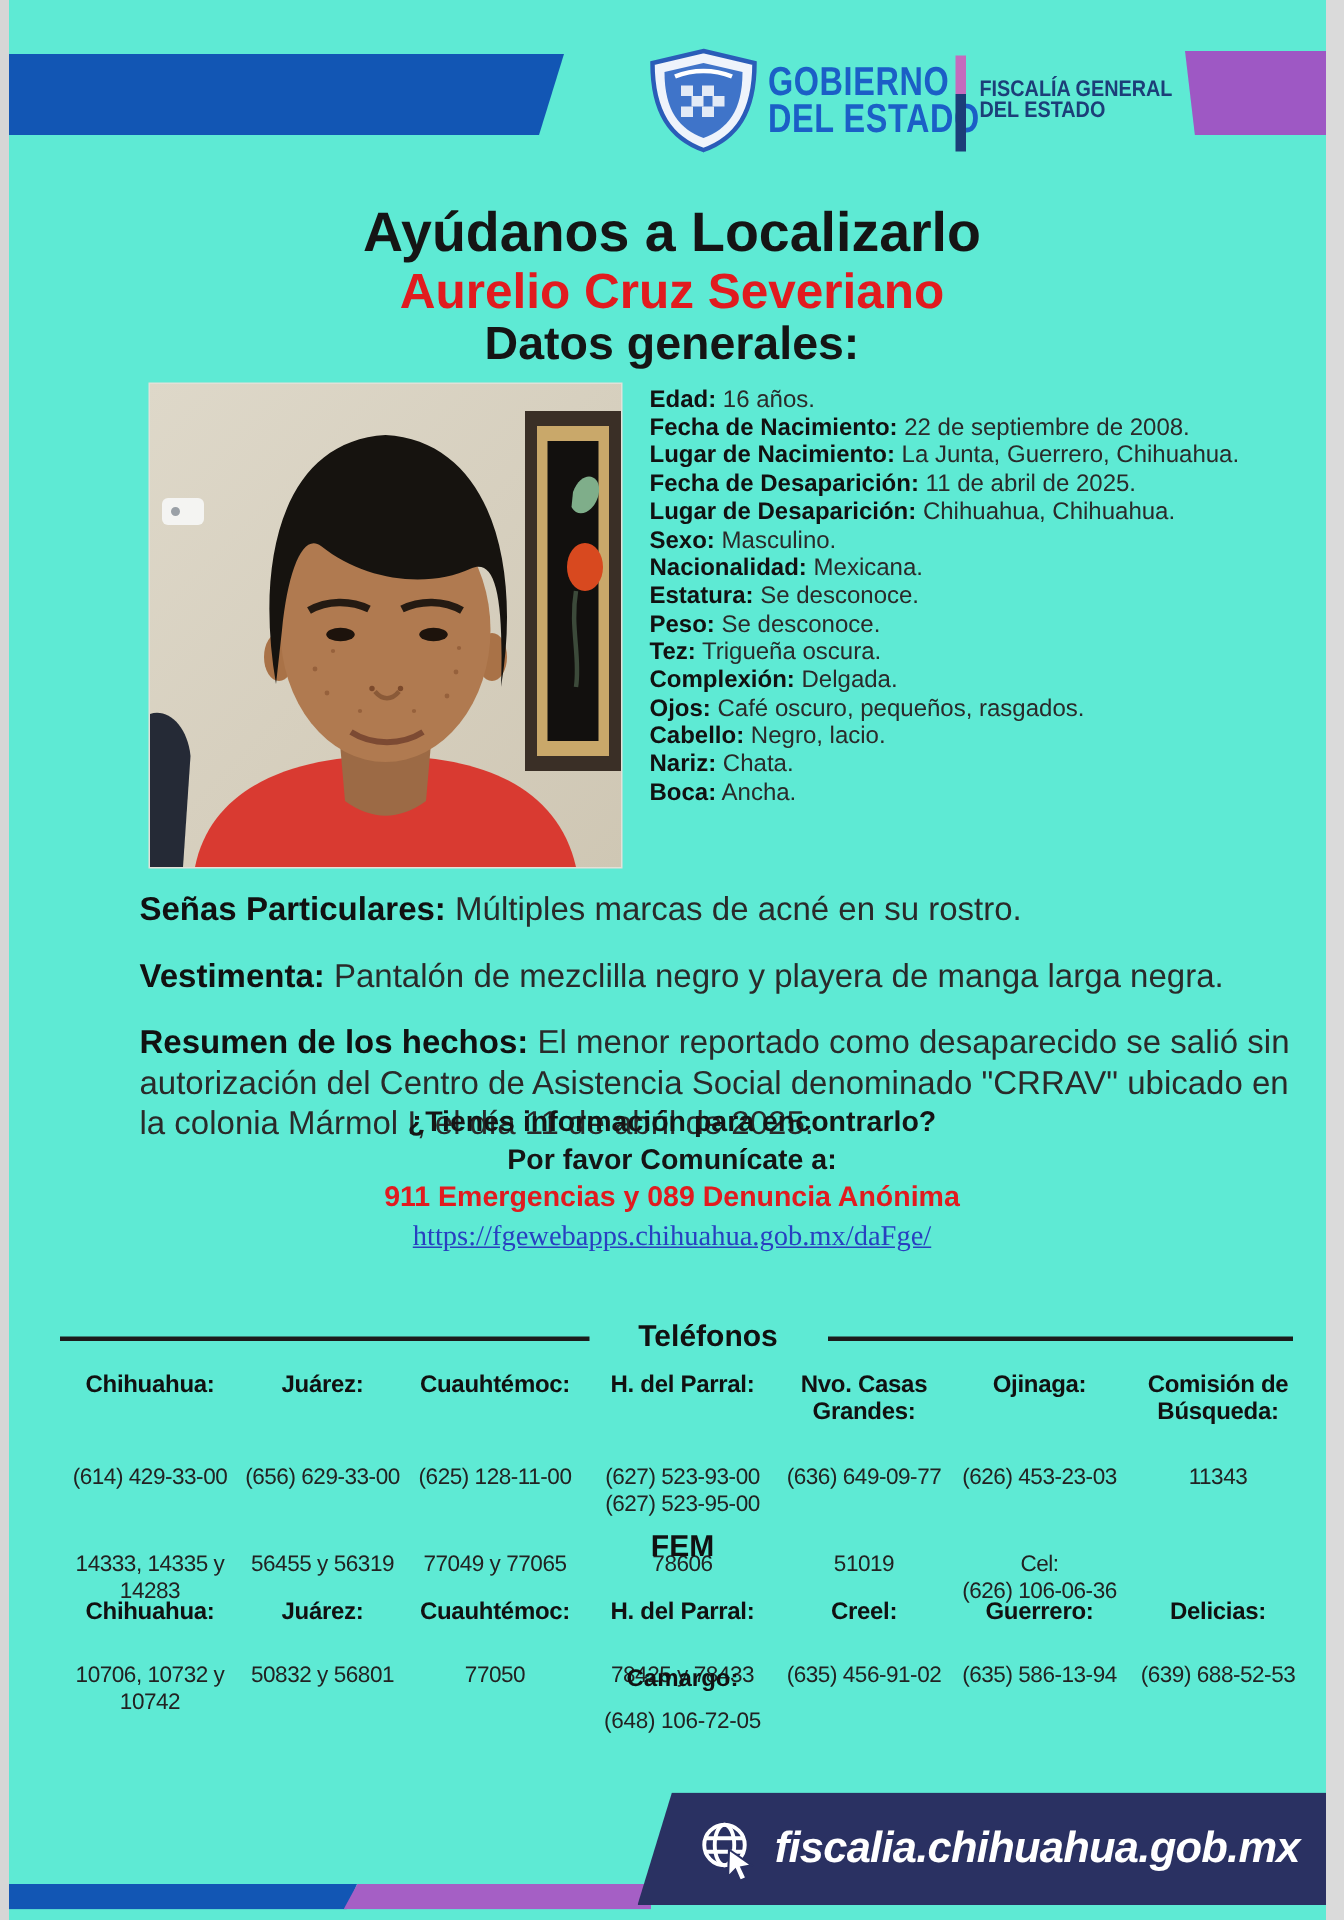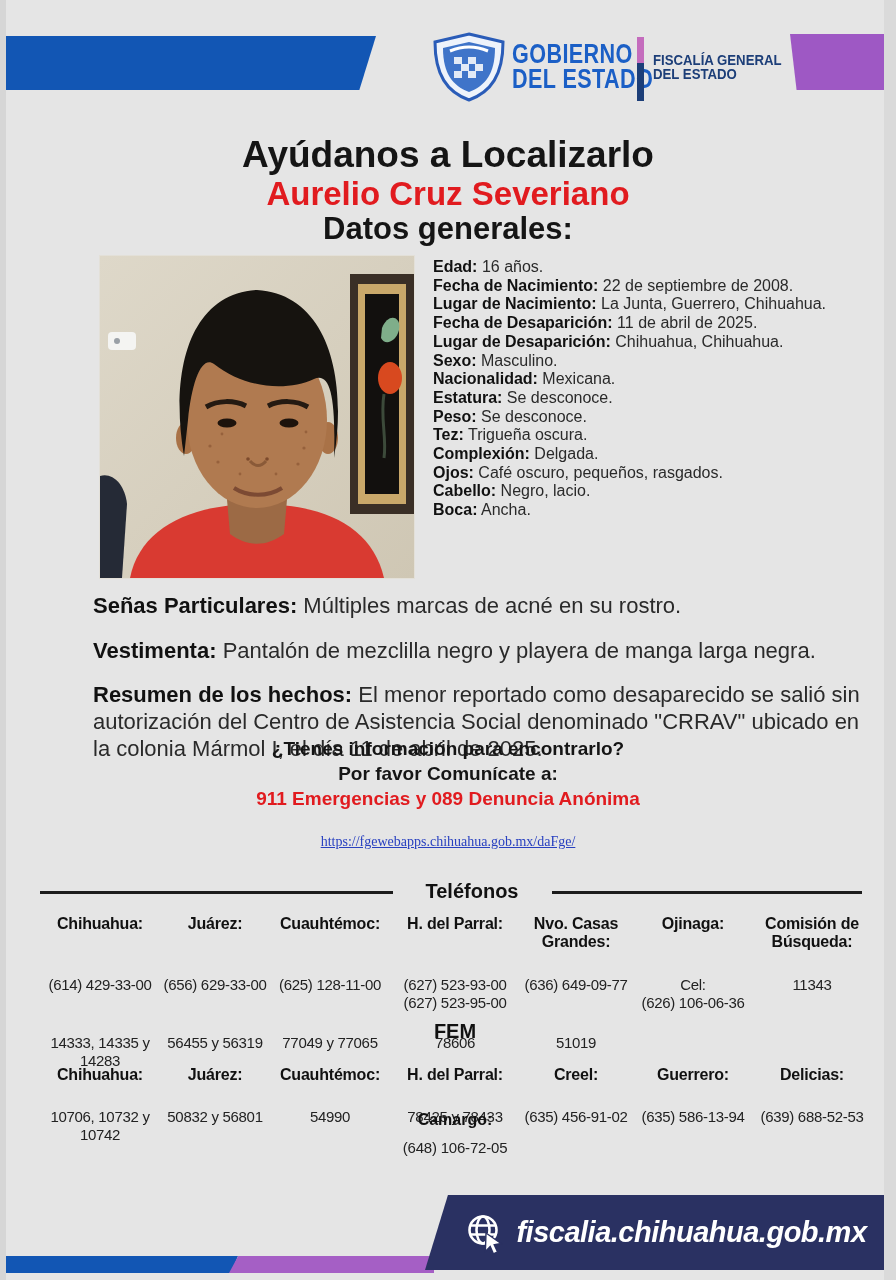--- a/index.html
+++ b/index.html
@@ -1,16 +1,16 @@
 <!DOCTYPE html>
 <html><head>
 <meta charset="utf-8">
 <style>
   html,body{margin:0;padding:0;background:#ffffff;}
-  .page{position:relative;width:896px;height:1280px;background:#e5e5e5;overflow:hidden;
+  .page{position:relative;width:896px;height:1280px;background:#5eead4;overflow:hidden;
         font-family:"Liberation Sans",sans-serif;color:#1a1a1a;}
   .scan-left{position:absolute;left:0;top:0;width:6px;height:1280px;background:#d6d6d6;}
   .scan-right{position:absolute;left:884px;top:0;width:12px;height:1280px;background:#dadada;}
 
   
   .hdr-blue{position:absolute;left:6px;top:36px;width:370px;height:54px;background:#1256b4;
             clip-path:polygon(0 0,100% 0,95.5% 100%,0 100%);}
   .hdr-purple{position:absolute;left:790px;top:34px;width:94px;height:56px;background:#9e58c4;
             clip-path:polygon(0 0,100% 0,100% 100%,7% 100%);}
   .logo{position:absolute;left:430px;top:31px;}
@@ -36,22 +36,22 @@
 
   
   .para{position:absolute;left:93px;width:772px;font-size:22px;line-height:27px;color:#2a2a2a;}
   .para b{color:#111;}
   #p1{top:592px;} #p2{top:637px;} #p3{top:681px;}
 
   
   .cta{position:absolute;left:0;top:736px;width:896px;text-align:center;}
   .cta-q,.cta-i{font-size:19px;font-weight:bold;line-height:25px;color:#151515;}
   .cta-p{font-size:19px;font-weight:bold;line-height:25px;color:#e11b1f;}
-  .cta-link{font-family:"Liberation Serif",serif;font-size:14px;color:#2840c0;
-            text-decoration:underline;line-height:27px;display:inline-block;margin-top:17px;}
+  .cta-link{font-family:"Liberation Serif",serif;font-size:19px;color:#2840c0;
+            text-decoration:underline;line-height:27px;display:inline-block;}
 
   
   .tel-head{position:absolute;left:0;top:835px;width:896px;height:26px;margin-top:45px;}
   .line-l{position:absolute;left:40px;top:11px;width:353px;height:3px;background:#1c1c1c;}
   .line-r{position:absolute;left:552px;top:11px;width:310px;height:3px;background:#1c1c1c;}
   .tel-title{position:absolute;left:472px;top:0;transform:translateX(-50%);font-size:20px;font-weight:bold;color:#111;}
   .telgrid,.femgrid{position:absolute;left:40px;width:830px;display:grid;
             grid-template-columns:120px 110px 120px 130px 112px 122px 116px;}
   .telgrid{top:897px;}
   .tel-col{text-align:center;white-space:pre-line;}
@@ -170,20 +170,21 @@
     <div class="gd-row"><b>Fecha de Desaparición:</b> <span>11 de abril de 2025.</span></div>
     <div class="gd-row"><b>Lugar de Desaparición:</b> <span>Chihuahua, Chihuahua.</span></div>
     <div class="gd-row"><b>Sexo:</b> <span>Masculino.</span></div>
     <div class="gd-row"><b>Nacionalidad:</b> <span>Mexicana.</span></div>
     <div class="gd-row"><b>Estatura:</b> <span>Se desconoce.</span></div>
     <div class="gd-row"><b>Peso:</b> <span>Se desconoce.</span></div>
     <div class="gd-row"><b>Tez:</b> <span>Trigueña oscura.</span></div>
     <div class="gd-row"><b>Complexión:</b> <span>Delgada.</span></div>
     <div class="gd-row"><b>Ojos:</b> <span>Café oscuro, pequeños, rasgados.</span></div>
     <div class="gd-row"><b>Cabello:</b> <span>Negro, lacio.</span></div>
+    <div class="gd-row"><b>Nariz:</b> <span>Chata.</span></div>
     <div class="gd-row"><b>Boca:</b> <span>Ancha.</span></div>
   </div>
 
   <div class="para" id="p1"><b>Señas Particulares:</b> <span>Múltiples marcas de acné en su rostro.</span></div>
   <div class="para" id="p2"><b>Vestimenta:</b> <span>Pantalón de mezclilla negro y playera de manga larga negra.</span></div>
   <div class="para" id="p3"><b>Resumen de los hechos:</b> <span>El menor reportado como desaparecido se salió sin autorización del Centro de Asistencia Social denominado "CRRAV" ubicado en la colonia Mármol I, el día 11 de abril de 2025.</span></div>
 
   <div class="cta">
     <div class="cta-q">¿Tienes información para encontrarlo?</div>
     <div class="cta-i">Por favor Comunícate a:</div>
@@ -220,20 +221,21 @@
       <div class="tel-v2">78606</div>
     </div>
     <div class="tel-col">
       <div class="tel-h">Nvo. Casas
 Grandes:</div>
       <div class="tel-v1">(636) 649-09-77</div>
       <div class="tel-v2">51019</div>
     </div>
     <div class="tel-col">
       <div class="tel-h">Ojinaga:</div>
+      <div class="tel-v1">(626) 453-23-03</div>
       <div class="tel-v2">Cel:
 (626) 106-06-36</div>
     </div>
     <div class="tel-col">
       <div class="tel-h">Comisión de
 Búsqueda:</div>
       <div class="tel-v1">11343</div>
       <div class="tel-v2"></div>
     </div>
   </div>
@@ -243,21 +245,21 @@
     <div class="tel-col">
       <div class="fem-h">Chihuahua:</div>
       <div class="fem-v">10706, 10732 y 10742</div>
     </div>
     <div class="tel-col">
       <div class="fem-h">Juárez:</div>
       <div class="fem-v">50832 y 56801</div>
     </div>
     <div class="tel-col">
       <div class="fem-h">Cuauhtémoc:</div>
-      <div class="fem-v">54990</div>
+      <div class="fem-v">77050</div>
     </div>
     <div class="tel-col">
       <div class="fem-h">H. del Parral:</div>
       <div class="fem-v">78425 y 78433</div>
     </div>
     <div class="tel-col">
       <div class="fem-h">Creel:</div>
       <div class="fem-v">(635) 456-91-02</div>
     </div>
     <div class="tel-col">

